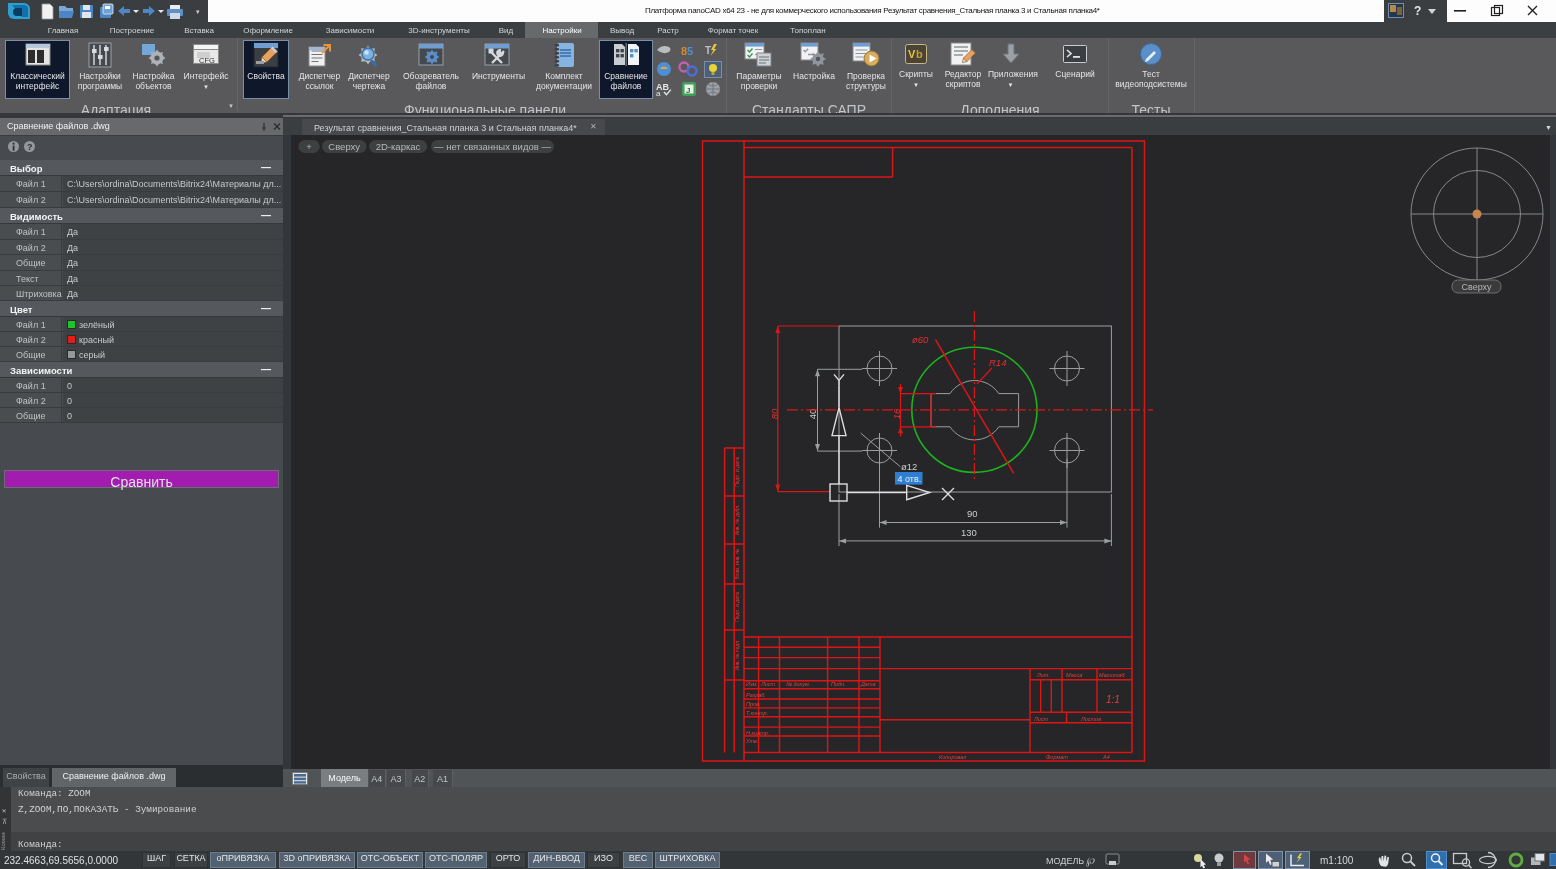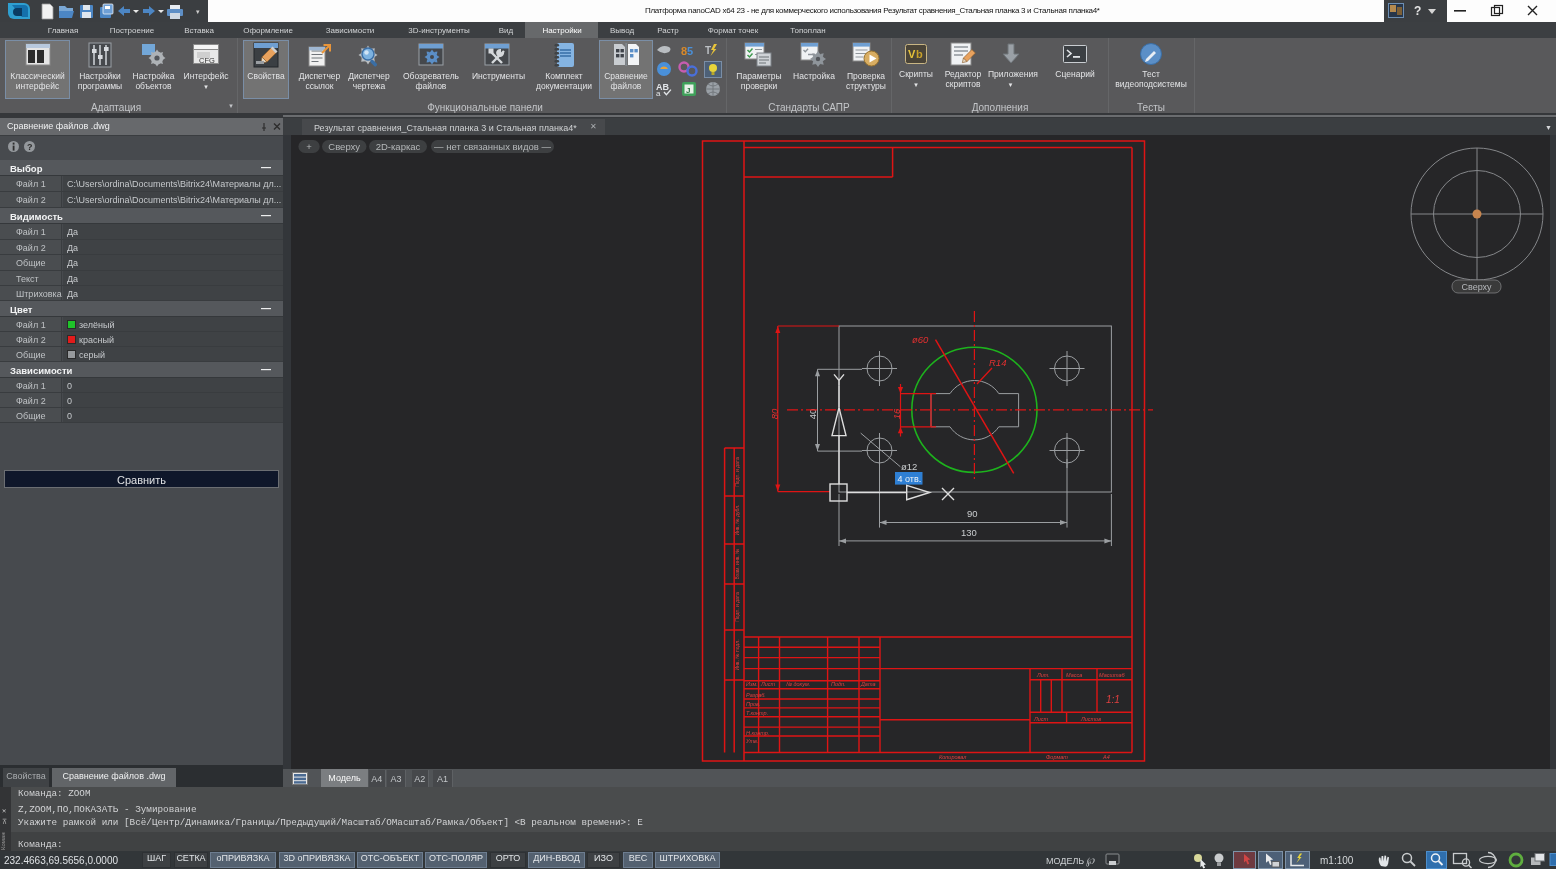--- a/index.html
+++ b/index.html
@@ -4,24 +4,24 @@
 <style>
   * { margin:0; padding:0; box-sizing:border-box; }
   html,body { width:1556px; height:869px; overflow:hidden; background:#33363a;
     font-family:"Liberation Sans", sans-serif; }
   .abs { position:absolute; }
   #stage { position:relative; width:1556px; height:774px; }
   svg { display:block; }
   .mt { white-space:nowrap; }
   .rbtn { position:absolute; top:3px; height:57px; text-align:center; color:#e3e4e6; font-size:8.5px; line-height:10px; }
   .rbtn svg { margin:0 auto; }
-  .rsel { background:#737373; outline:1px solid #7a8ea6; }
+  .rsel { background:#0f172a; outline:1px solid #7a8ea6; }
   .rlbl { margin-top:2px; }
   .rsep { position:absolute; top:0; width:1px; height:75px; background:#404244; border-right:1px solid #656668; }
-  .rgrp { position:absolute; top:64px; height:11px; font-size:10px; color:#c3c5c8; text-align:center; }
+  .rgrp { position:absolute; top:64px; height:11px; font-size:14px; color:#c3c5c8; text-align:center; }
   .phead { position:absolute; left:0; width:283px; background:#55585c; border-bottom:1px solid #35383b;
            color:#f2f3f4; font-weight:bold; }
   .phead::before { content:""; }
   .phead { padding:3px 0 0 10px; font-size:9.5px; }
   .phead::after { content:"—"; position:absolute; right:12px; top:2px; font-weight:bold; font-size:10px; }
   .prow { position:absolute; left:0; width:283px; border-bottom:1px solid #393c3f; }
   .plbl { position:absolute; left:0; top:0; width:62px; height:100%; background:#4a4d50; padding:3px 0 0 16px;
           border-right:1px solid #3a3d40; color:#bfc2c5; }
   .pval { position:absolute; left:63px; top:0; width:220px; height:100%; background:#3f4245; padding:3px 0 0 4px; }
   .sw { display:inline-block; width:9px; height:9px; margin-right:3px; vertical-align:-1px; border:1px solid #2a2a2a; }
@@ -425,21 +425,21 @@
     <div class="prow" style="top:233px;height:15px;">
           <div class="plbl">Файл 2</div>
           <div class="pval">0</div>
         </div>
     <div class="prow" style="top:248px;height:15px;">
           <div class="plbl">Общие</div>
           <div class="pval">0</div>
         </div>
   </div>
 
-  <div class="abs" style="left:4px;top:352px;width:275px;height:18px;background:#0f172a;border:1px solid #6b6e72;color:#dfe1e3;font-size:11px;text-align:center;padding-top:3px;">Сравнить</div>
+  <div class="abs" style="left:4px;top:352px;width:275px;height:18px;background:#a21caf;border:1px solid #6b6e72;color:#dfe1e3;font-size:14px;text-align:center;padding-top:3px;">Сравнить</div>
 
   <div class="abs" style="left:0;top:647px;width:283px;height:22px;background:#2b2e31;">
     <div class="abs" style="left:3px;top:3px;width:46px;height:19px;background:#404346;color:#a9acaf;font-size:9px;text-align:center;padding-top:3px;">Свойства</div>
     <div class="abs" style="left:52px;top:3px;width:124px;height:19px;background:#626568;color:#eff0f1;font-size:9px;text-align:center;padding-top:3px;">Сравнение файлов .dwg</div>
   </div>
 </div>
 
 <div class="abs" id="tabbar" style="left:283px;top:118px;width:1273px;height:17px;background:#3b3e41;text-align:center;">
   <div class="abs" style="left:19px;top:1px;width:303px;height:16px;background:#47494c;color:#d0d2d4;font-size:9px;">
     <span style="position:absolute;left:12px;top:4px;white-space:nowrap;">Результат сравнения_Стальная планка 3 и Стальная планка4*</span>
@@ -611,21 +611,20 @@
 </div>
 
 <div class="abs" id="cmd" style="left:0;top:787px;width:1556px;height:64px;background:#4a4c4d;overflow:hidden;font-family:'Liberation Mono',monospace;font-size:9.3px;color:#d2d3d5;">
   <div class="abs" style="left:0;top:0;width:11px;height:64px;background:#333436;">
     <div style="position:absolute;left:2px;top:20px;color:#cccccc;font-size:7px;">✕</div>
     <div style="position:absolute;left:2px;top:31px;color:#aaaaaa;font-size:7px;">⊼</div>
     <div style="position:absolute;left:-10px;top:47px;color:#9a9a9a;font-size:6px;transform:rotate(-90deg);width:26px;font-family:'Liberation Sans',sans-serif;">Коман</div>
   </div>
   <div class="abs" style="left:18px;top:1px;white-space:nowrap;">Команда: ZOOM</div>
   <div class="abs" style="left:18px;top:17px;white-space:nowrap;">Z,ZOOM,ПО,ПОКАЗАТЬ - Зумирование</div>
-  <div class="abs" style="left:18px;top:30px;white-space:nowrap;">Укажите рамкой или [Всё/Центр/Динамика/Границы/Предыдущий/Масштаб/ОМасштаб/Рамка/Объект] &lt;В реальном времени&gt;: Е</div>
   <div class="abs" style="left:11px;top:45px;width:1545px;height:19px;background:#404243;"></div>
   <div class="abs" style="left:18px;top:52px;white-space:nowrap;">Команда:</div>
 </div>
 
 <div class="abs" id="status" style="left:0;top:851px;width:1556px;height:18px;background:#323639;color:#dfe2e5;font-size:9px;">
   <div class="abs" style="left:4px;top:4px;font-size:10px;">232.4663,69.5656,0.0000</div>
   <div class="sbtn" style="left:142px;width:29px;">ШАГ</div>
   <div class="sbtn" style="left:174px;width:34px;">СЕТКА</div>
   <div class="sbtn sact" style="left:210px;width:66px;">оПРИВЯЗКА</div>
   <div class="sbtn sact" style="left:279px;width:76px;">3D оПРИВЯЗКА</div>

